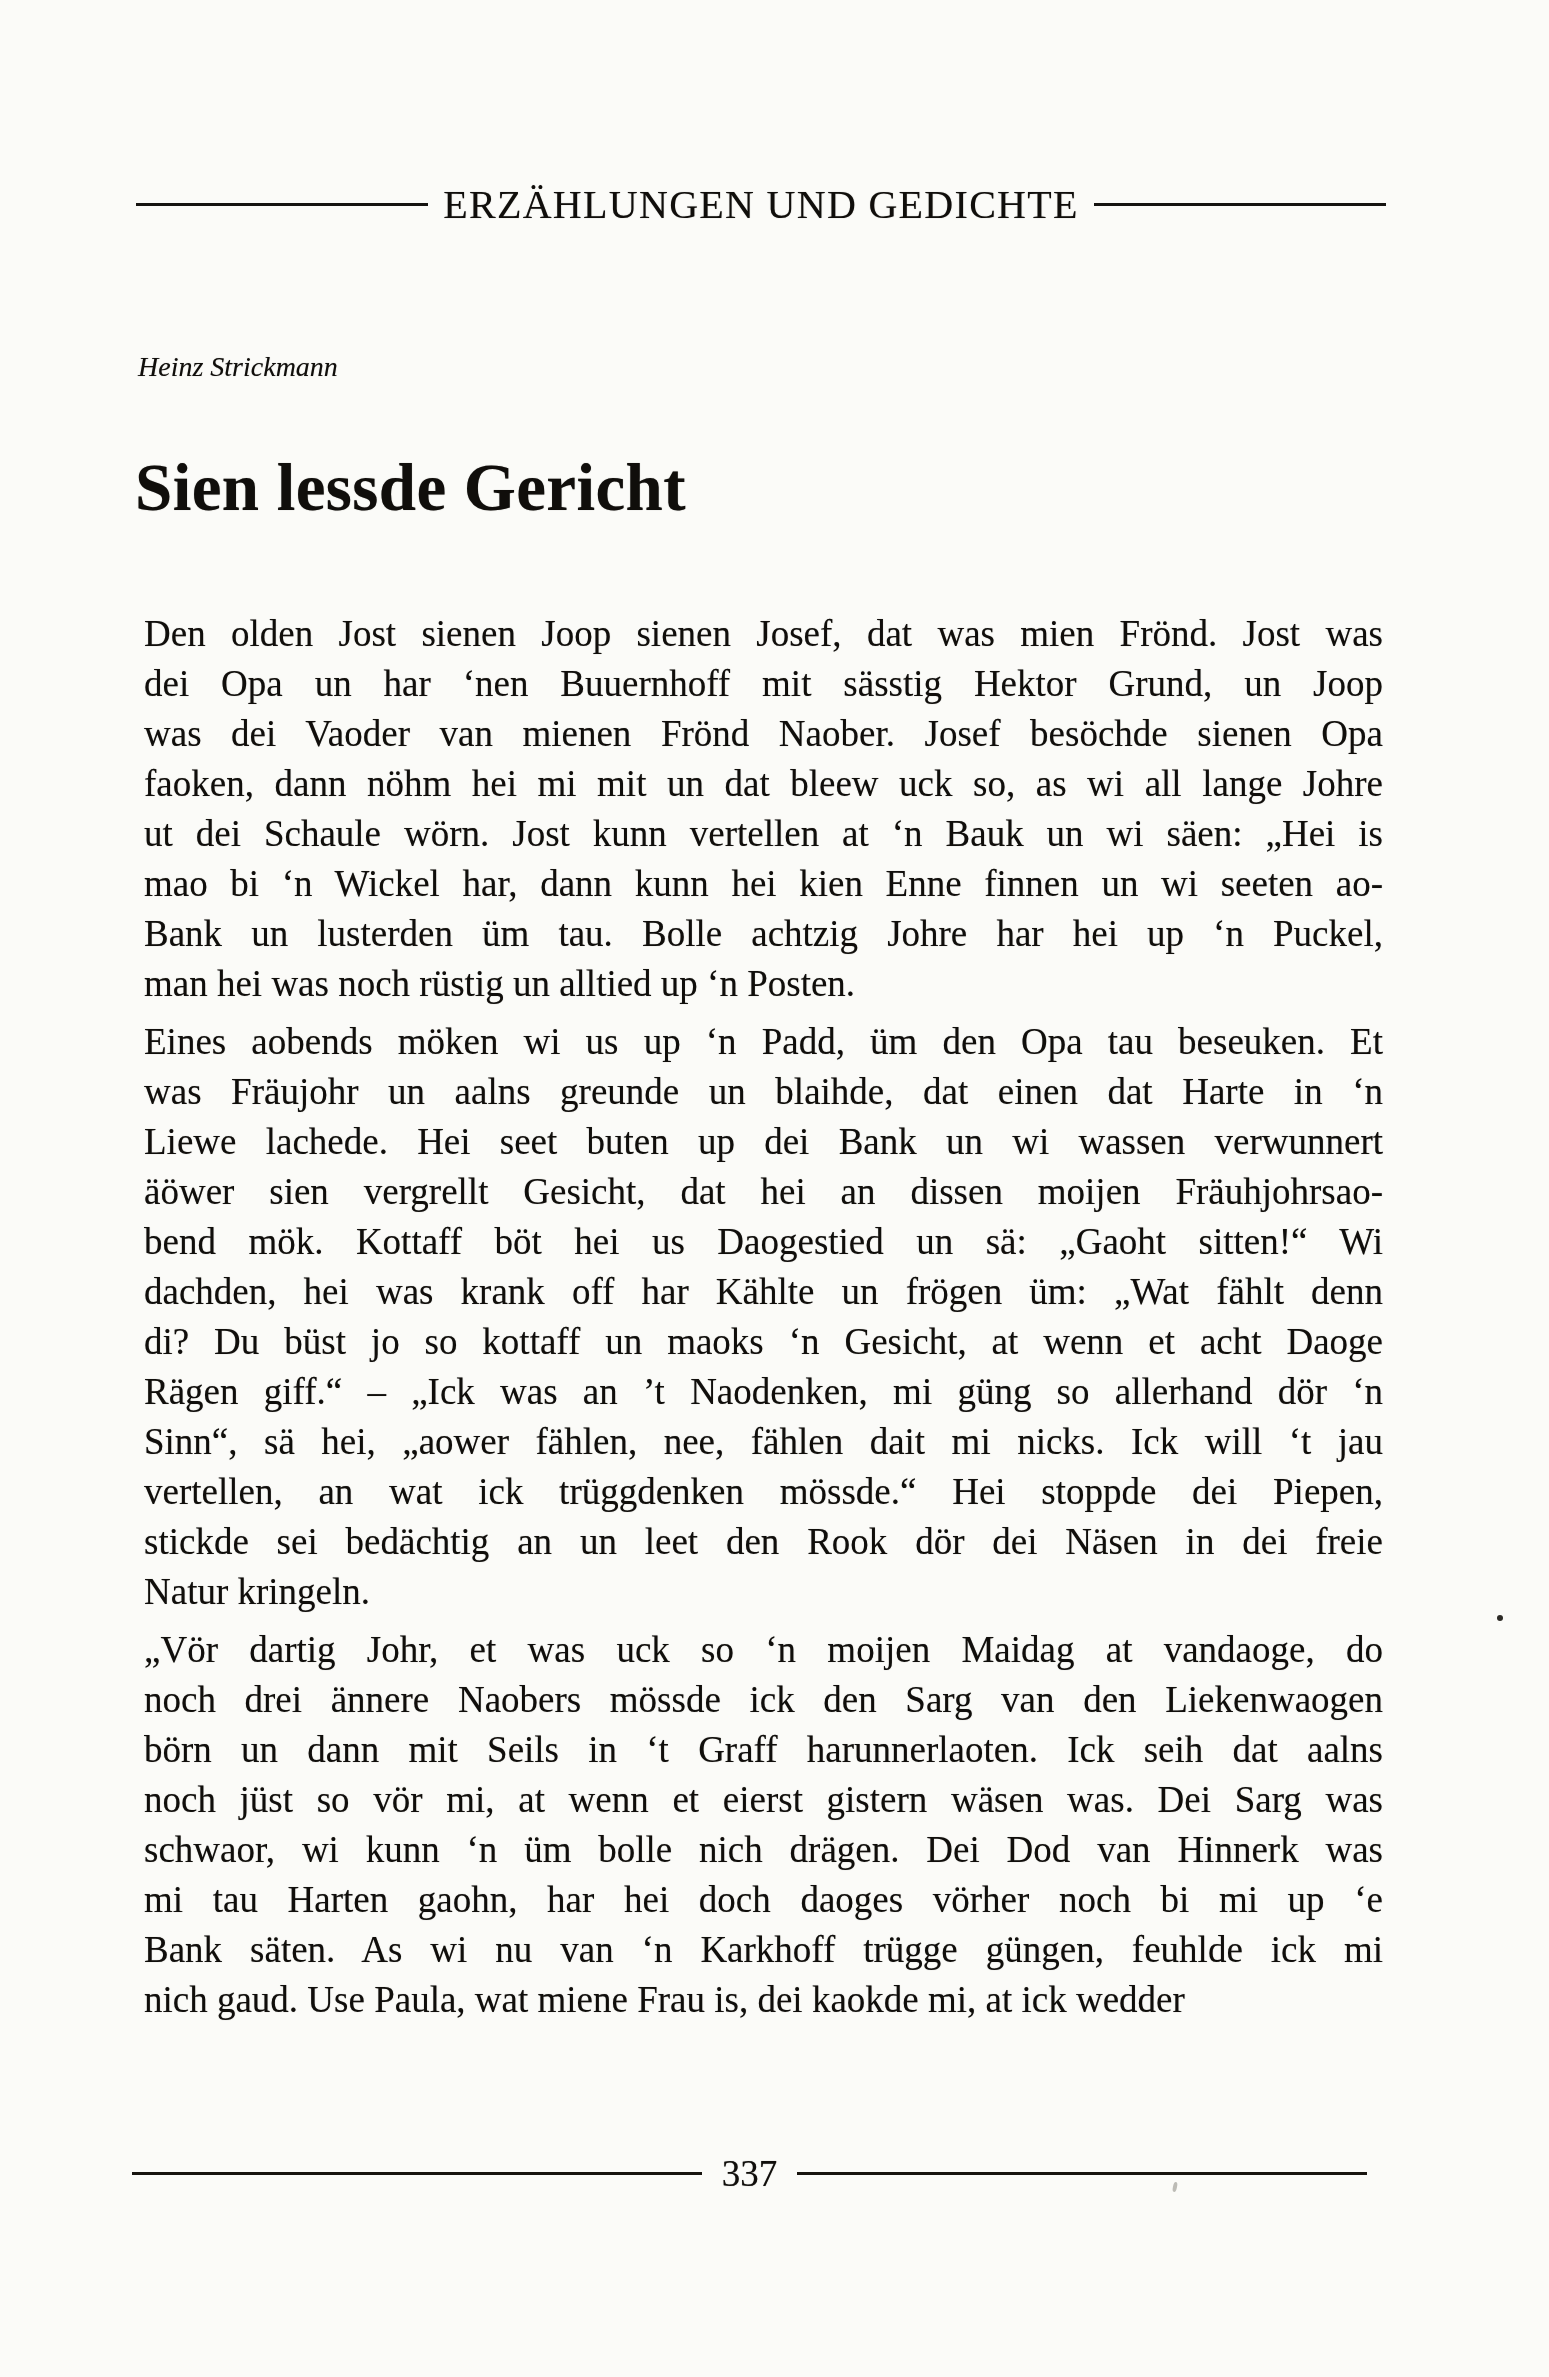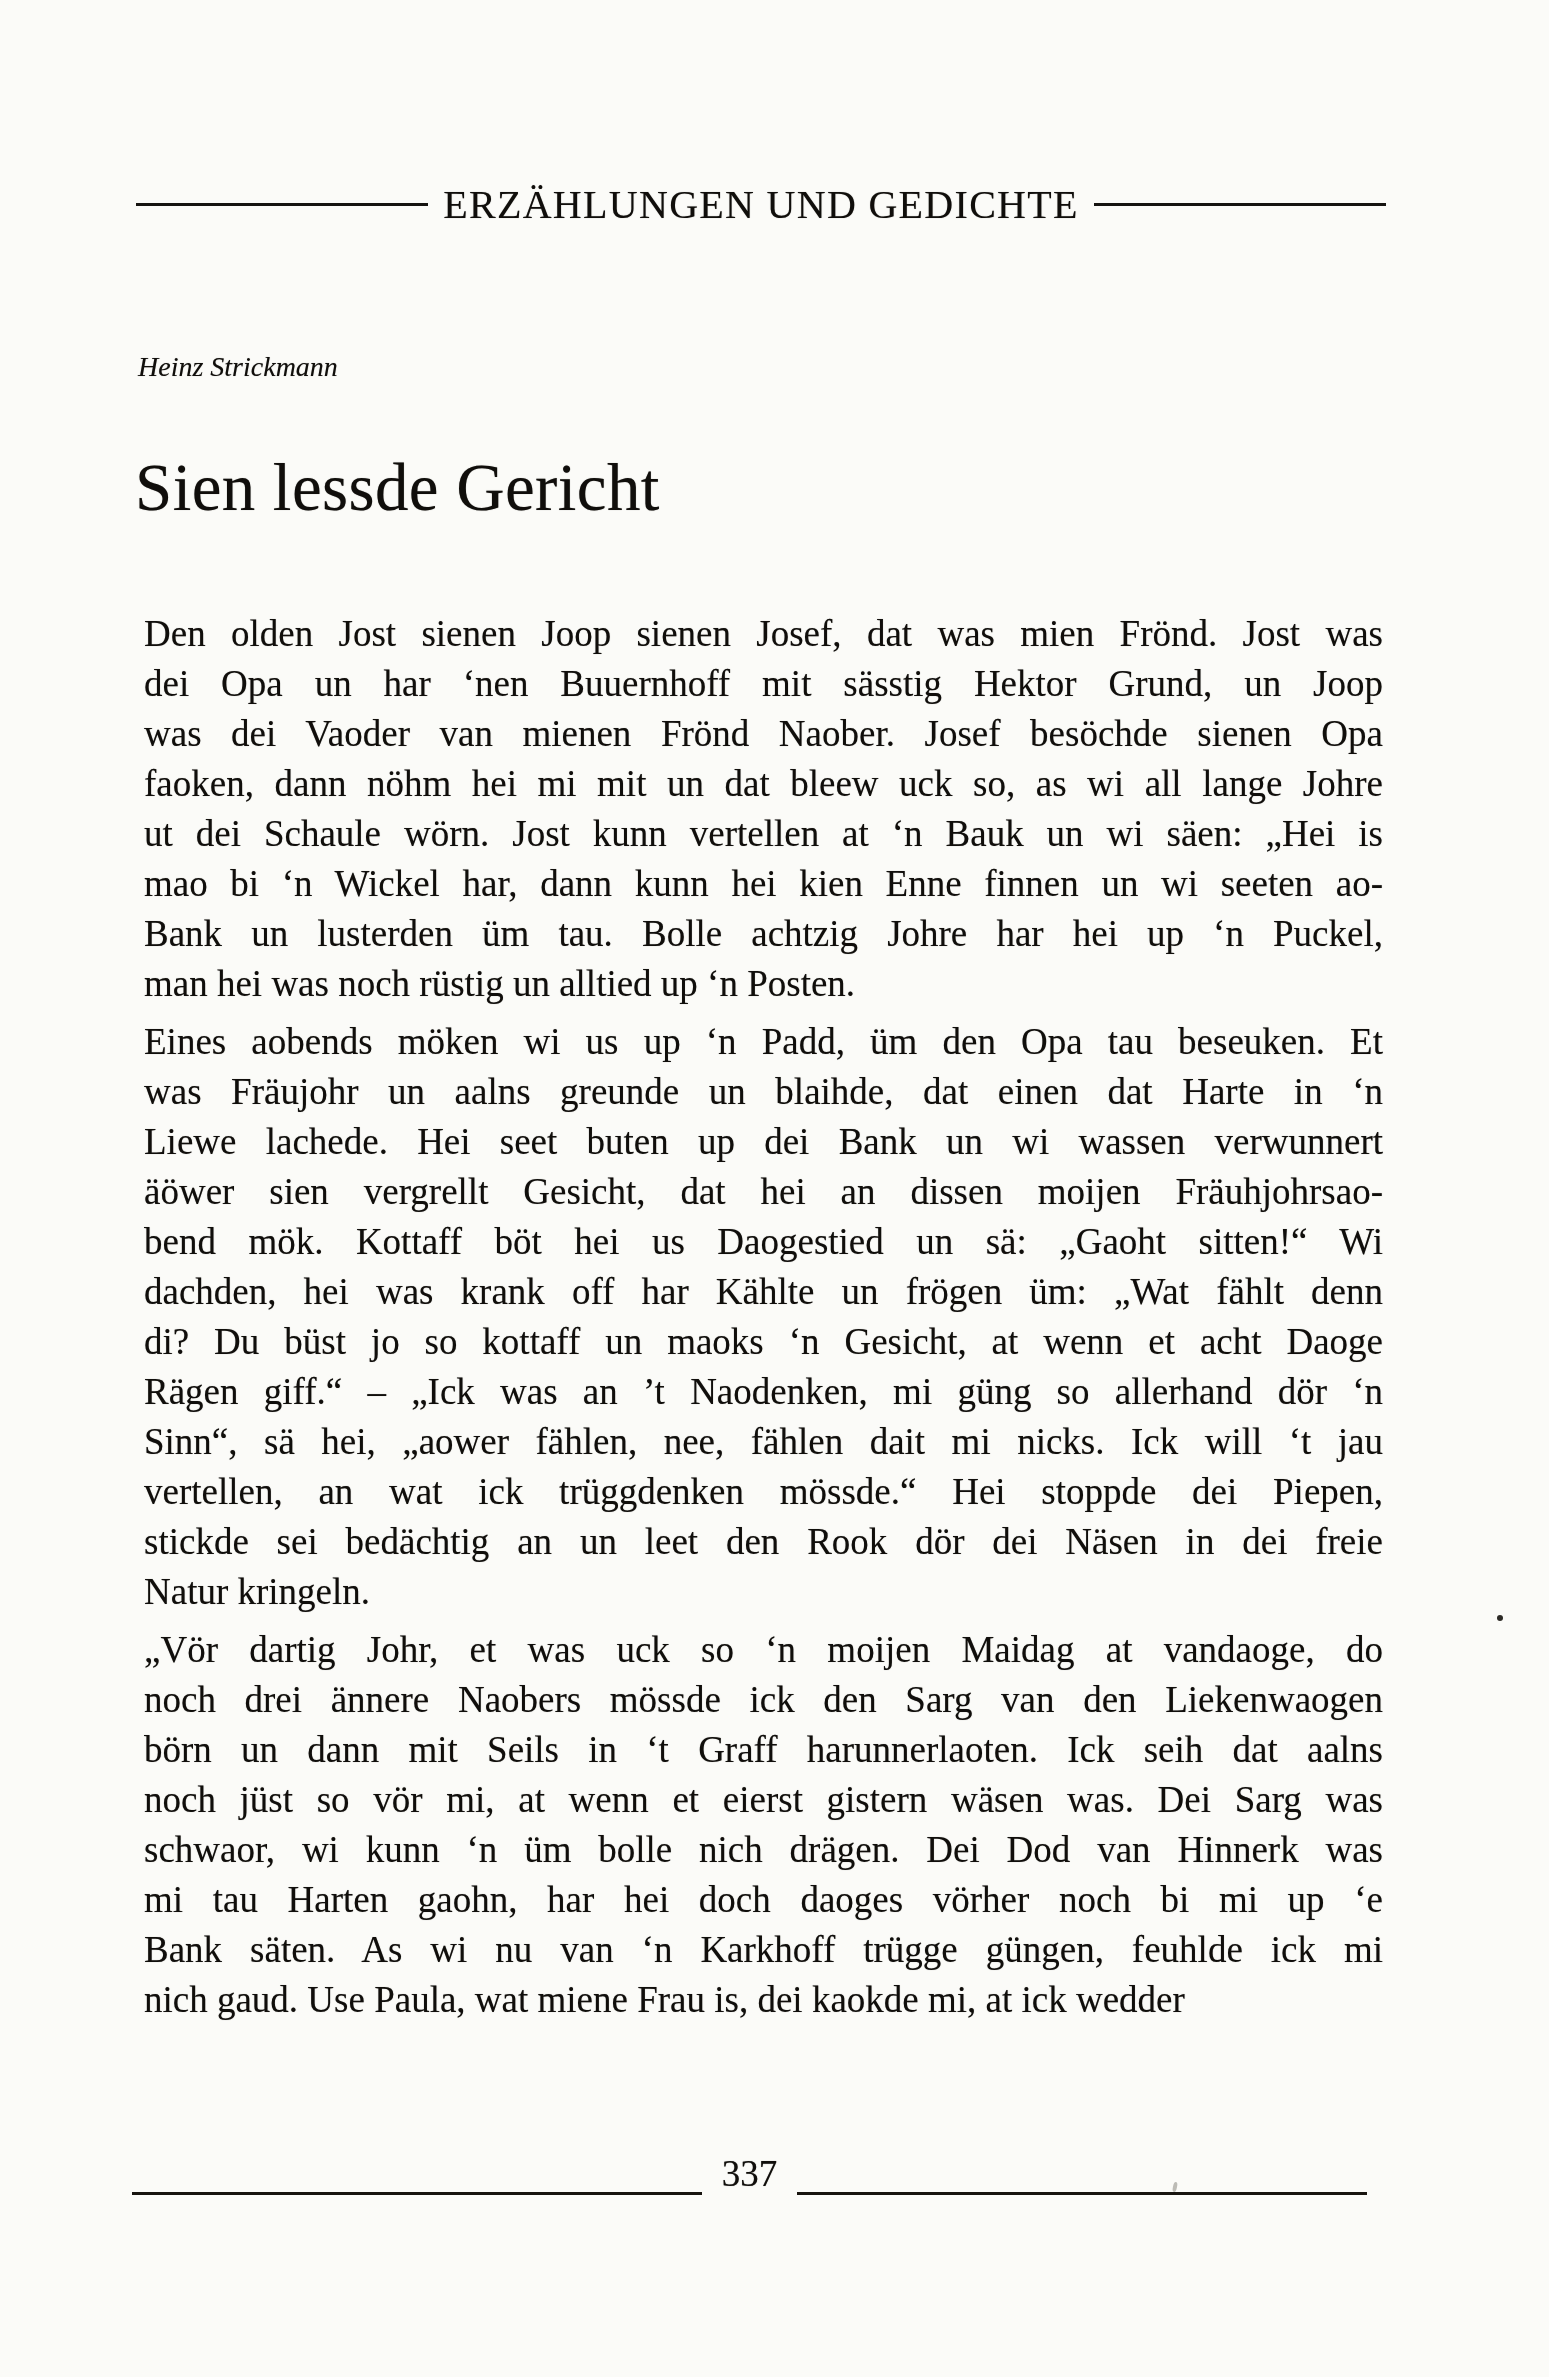--- a/index.html
+++ b/index.html
@@ -25,39 +25,39 @@
   }
 
   
   .author {
     position: absolute; top: 351px; left: 138px;
     font-style: italic; font-size: 28px;
     text-shadow: 0 0 0.9px rgba(10,8,5,.4);
   }
   .article-title {
     position: absolute; top: 449px; left: 135px;
-    font-size: 67px; font-weight: normal; letter-spacing: 0.4px;
+    font-size: 67px; font-weight: bold; letter-spacing: 0.4px;
     text-shadow: 0 0 0.9px rgba(10,8,5,.45);
     margin: 0;
   }
 
   
   .body-text {
     position: absolute; top: 601px; left: 136px; width: 1255px;
     font-size: 37px; line-height: 50px;
     text-shadow: 0 0 0.9px rgba(10,8,5,.4);
   }
   .para { margin: 8px; }
   .line { text-align: justify; text-align-last: justify; }
   .line.para-end { text-align-last: left; }
 
   
   .footer-row {
     position: absolute; top: 2152px; left: 132px; width: 1235px;
-    display: flex; align-items: flex-end; gap: 19.4px;
+    display: flex; align-items: center; gap: 19.4px;
     font-size: 37px;
   }
   .f-rule { flex: 1; height: 3.5px; background: #17140f; }
   .page-number { white-space: nowrap; text-shadow: 0 0 0.9px rgba(10,8,5,.45); }
 
   
   .speck-a {
     position: absolute; left: 1497px; top: 1615px;
     width: 6.2px; height: 6.2px; border-radius: 50%;
     background: #2c2a26;

